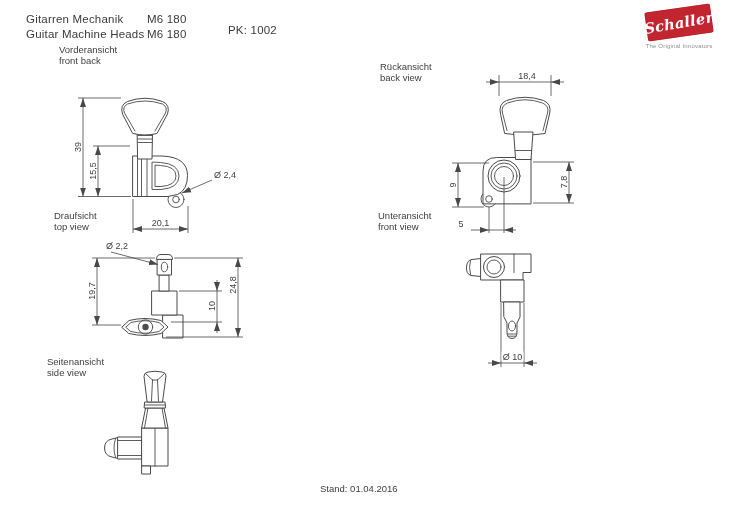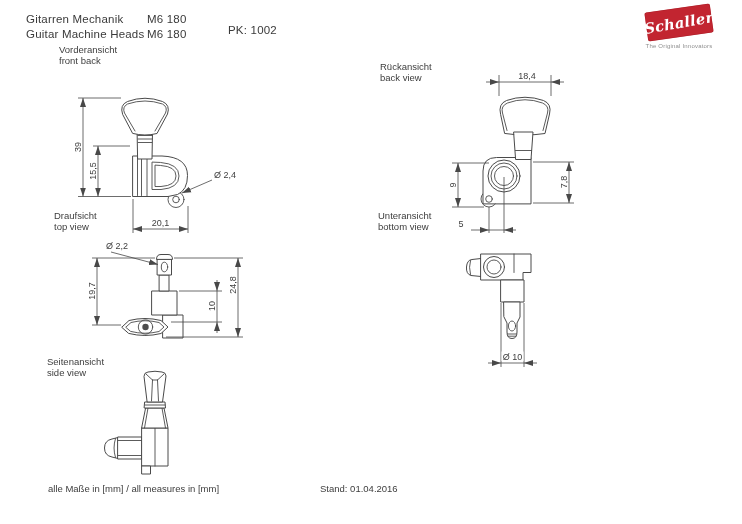--- a/index.html
+++ b/index.html
@@ -51,21 +51,21 @@
   <div class="abs view-label" style="left:380px;top:62px;">
     <div>Rückansicht</div>
     <div>back view</div>
   </div>
   <div class="abs view-label" style="left:54px;top:211px;">
     <div>Draufsicht</div>
     <div>top view</div>
   </div>
   <div class="abs view-label" style="left:378px;top:211px;">
     <div>Unteransicht</div>
-    <div>bottom view</div>
+    <div>front view</div>
   </div>
   <div class="abs view-label" style="left:47px;top:357px;">
     <div>Seitenansicht</div>
     <div>side view</div>
   </div>
 
   <svg class="drawing" width="742" height="524" viewBox="0 0 742 524">
     <defs>
       <marker id="arr" viewBox="0 0 9 8" refX="9" refY="4" markerWidth="9" markerHeight="8" orient="auto-start-reverse" markerUnits="userSpaceOnUse">
         <path d="M0,1 L9,4 L0,7 Z" fill="#484848"></path>
@@ -205,16 +205,15 @@
       <line class="thin" x1="145" y1="405" x2="165" y2="405"></line>
       <path class="outline" d="M144,376 Q144,372.5 148,372 Q155,370.5 162,372 Q166,372.5 166,376 L162.5,402 L147.5,402 Z"></path>
       <line class="thin" x1="146" y1="374" x2="152.5" y2="380"></line>
       <line class="thin" x1="164" y1="374" x2="157.5" y2="380"></line>
       <line class="thin" x1="152.5" y1="380" x2="157.5" y2="380"></line>
       <line class="thin" x1="152.5" y1="380" x2="151.5" y2="401"></line>
       <line class="thin" x1="157.5" y1="380" x2="158.5" y2="401"></line>
     </g>
   </svg>
 
-  <div class="abs footer-text" style="left:48px;top:483px;">alle Maße in [mm] / all measures in [mm]</div>
   <div class="abs footer-text" style="left:320px;top:483px;">Stand: 01.04.2016</div>
 
 </div>
 
 </body></html>

